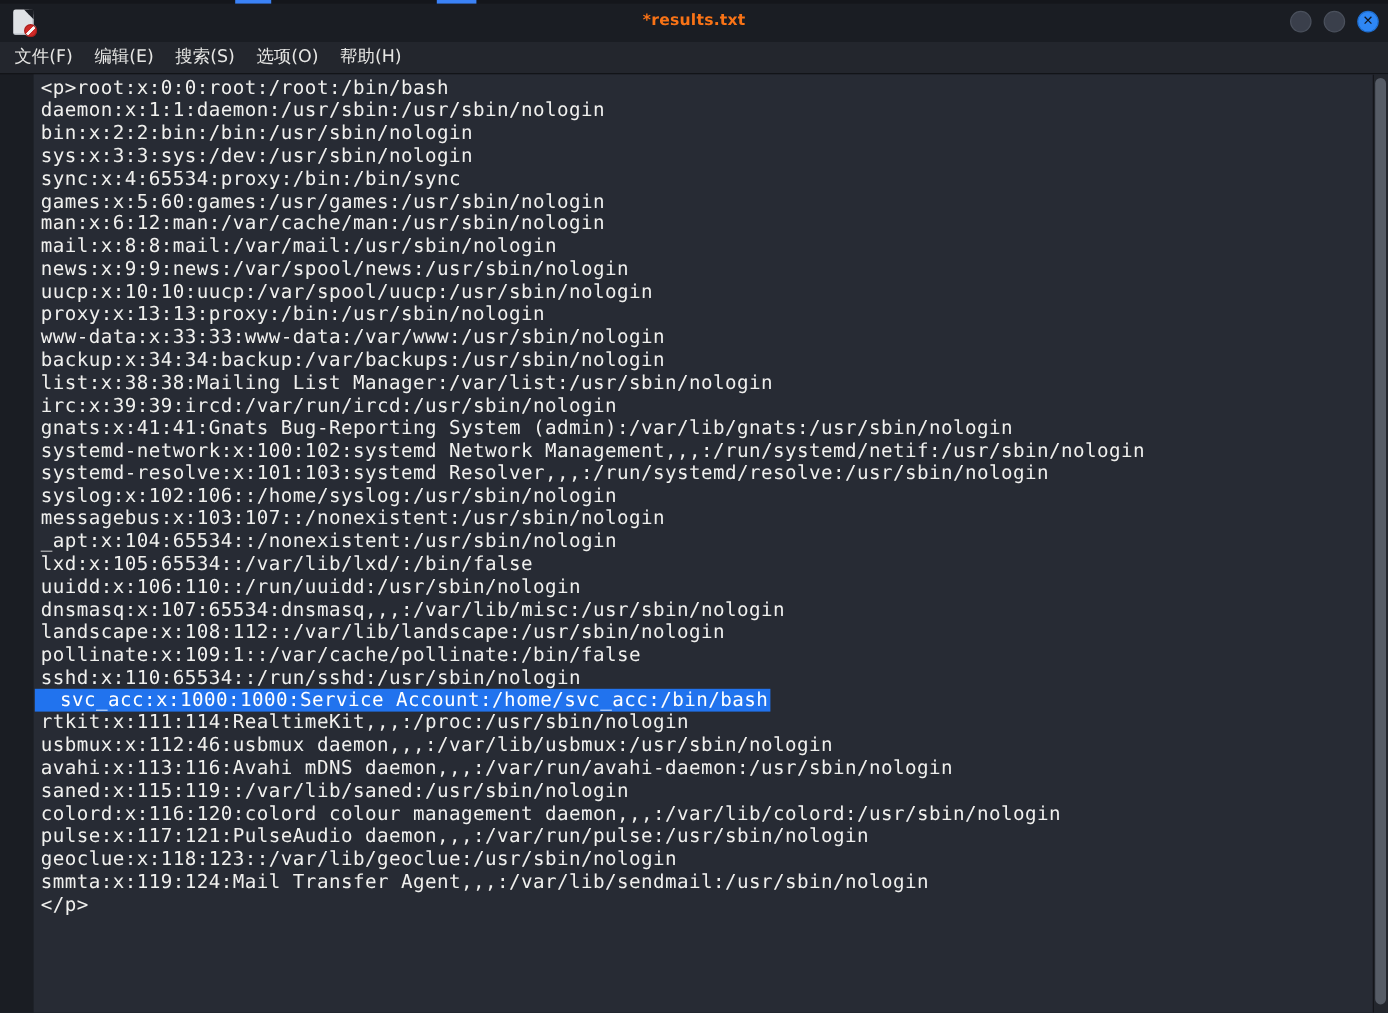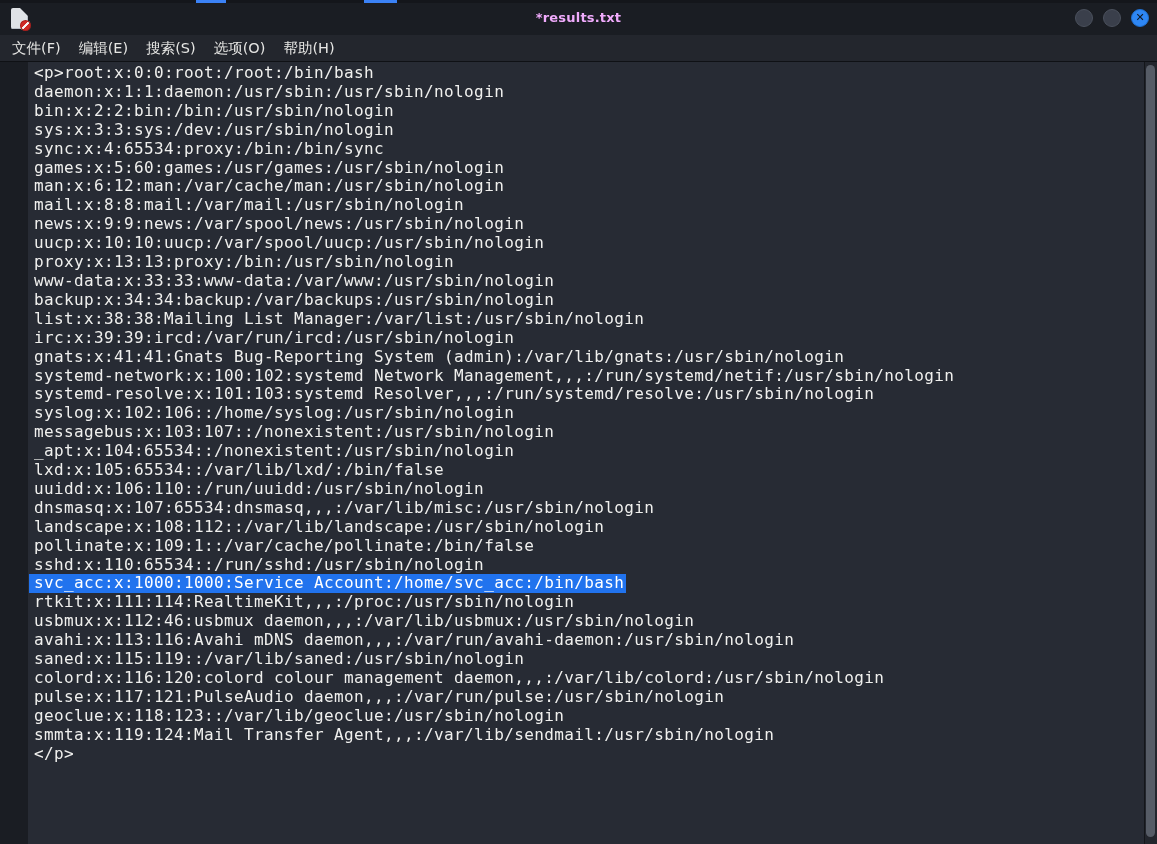--- a/index.html
+++ b/index.html
@@ -17,36 +17,36 @@
   .top-edge{position:absolute;top:0;left:0;width:100%;height:3px;background:#14161b;z-index:5;}
   .tab-sliver{position:absolute;top:0;height:3px;background:var(--tabstrip);}
   .tab-sliver.s1{left:196px;width:30px;}
   .tab-sliver.s2{left:364px;width:33px;}
 
   
   .titlebar{height:35px;flex:0 0 35px;background:var(--titlebar);display:flex;align-items:center;position:relative;padding:0 8px;}
   .app-icon{width:17px;height:21px;margin-left:3px;margin-top:1px;position:relative;background:#dfe2e6;border-radius:2px;box-shadow:inset -1px -1px 0 #b9bec6;}
   .app-icon::before{content:"";position:absolute;top:0;right:0;border:4px solid transparent;border-top-color:var(--titlebar);border-right-color:var(--titlebar);}
   .app-icon::after{content:"";position:absolute;right:-3px;bottom:-2px;width:11px;height:11px;border-radius:50%;background:#cf2a27;box-shadow:inset 0 0 0 1px #a61f1d;background-image:linear-gradient(135deg,transparent 44%,#f5f5f5 44%,#f5f5f5 58%,transparent 58%);}
-  .title-text{position:absolute;left:0;right:0;text-align:center;font-size:13px;font-weight:bold;color:#f0abfc;letter-spacing:.2px;pointer-events:none;}
+  .title-text{position:absolute;left:0;right:0;text-align:center;font-size:13px;font-weight:bold;color:#f97316;letter-spacing:.2px;pointer-events:none;}
   .win-controls{margin-left:auto;display:flex;align-items:center;gap:10px;z-index:2;}
   .win-btn{width:18px;height:18px;border-radius:50%;background:var(--btn);border:1px solid var(--btn-border);display:flex;align-items:center;justify-content:center;cursor:pointer;}
   .win-btn.close{background:var(--close);border-color:#1f6fd0;color:#11161f;font-size:11px;font-weight:bold;line-height:1;}
   .win-btn .glyph{color:#11161f;font-size:11px;font-weight:bold;line-height:1;transform:translateY(-0.5px);}
 
   
-  .menubar{height:27px;flex:0 0 27px;background:var(--menubar);display:flex;align-items:flex-end;padding-left:3px;border-bottom:1px solid #0f1115;}
+  .menubar{height:27px;flex:0 0 27px;background:var(--menubar);display:flex;align-items:flex-start;padding-left:3px;border-bottom:1px solid #0f1115;}
   .menu-item{color:#e6e6e4;font-size:14.5px;padding:3px 9px;cursor:default;white-space:nowrap;}
 
   
   .editor-wrap{flex:1;position:relative;background:var(--editor-bg);overflow:hidden;margin-left:28px;}
   .text-area{position:absolute;left:0;top:0;right:13px;bottom:0;padding:2px 0 0 6px;cursor:text;}
   .line{height:18.92px;white-space:pre;font-family:"DejaVu Sans Mono","Liberation Mono",monospace;font-size:16px;letter-spacing:.37px;line-height:18.92px;color:var(--text);}
   .line-text{display:inline-block;height:100%;}
-  .line.selected .line-text{background:var(--selection);color:var(--selection-text);margin-left:-5px;padding-left:5px;padding-right:2px;}
+  .line.selected .line-text{background:var(--selection);color:var(--selection-text);margin-left:-5px;padding-left:21px;padding-right:2px;}
 
   
   .scrollbar{position:absolute;top:0;right:0;width:13px;height:100%;background:var(--track);border-left:1px solid #14161a;}
   .scroll-thumb{position:absolute;top:3px;right:2px;width:9px;height:calc(100% - 10px);border-radius:5px;background:var(--thumb);cursor:pointer;}
 </style>
 </head>
 <body>
 
 <div class="window">
 

